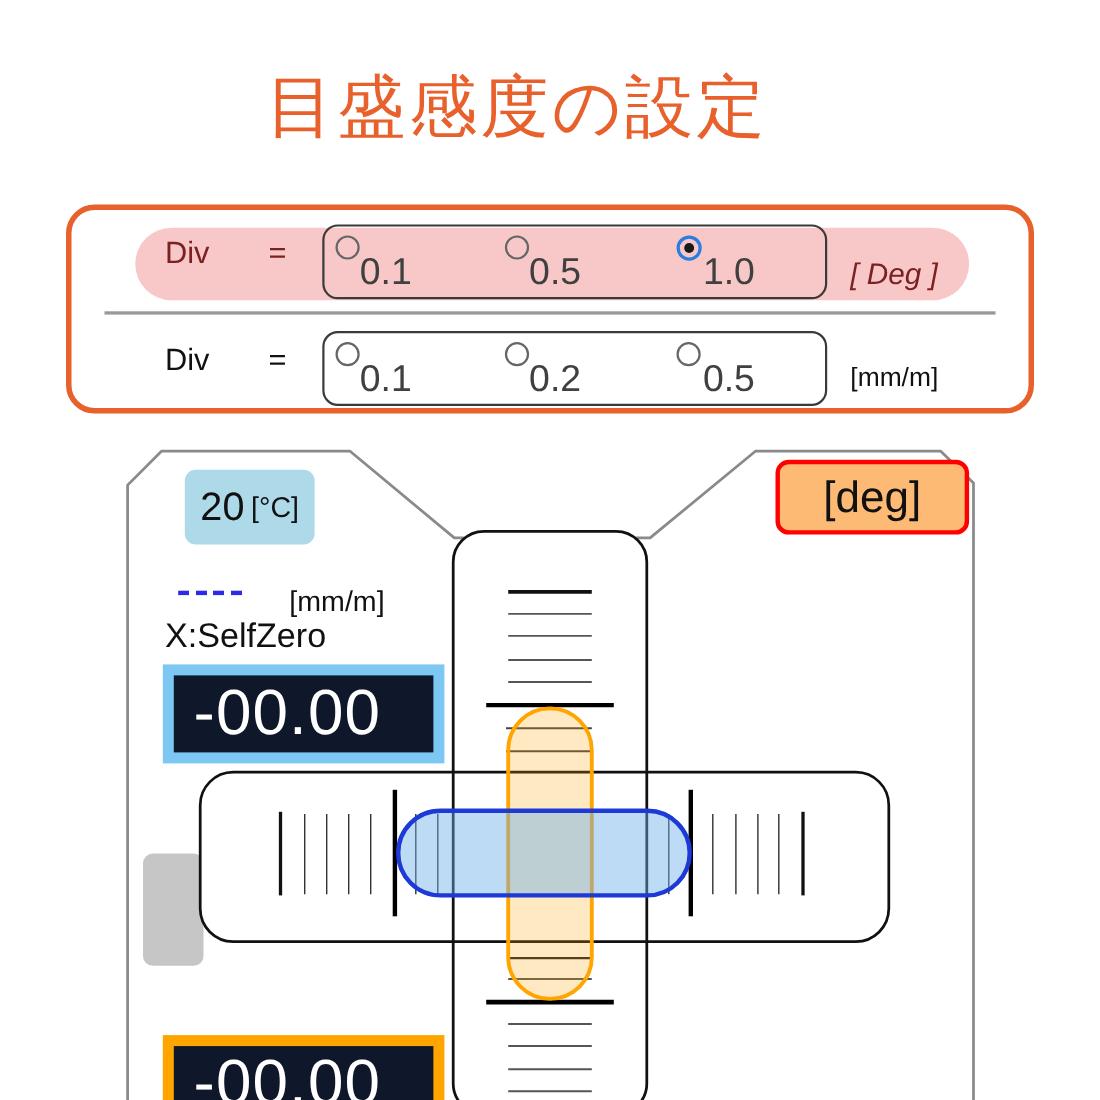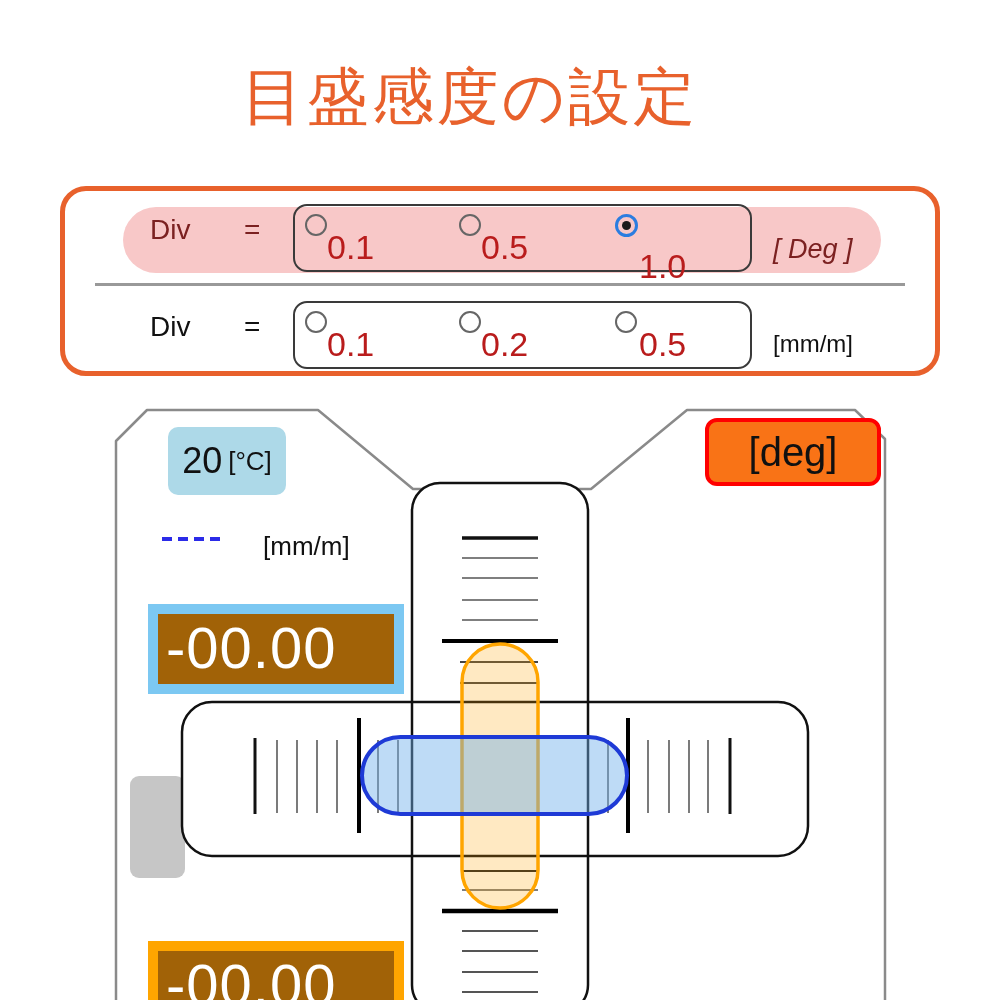--- a/index.html
+++ b/index.html
@@ -22,66 +22,66 @@
   #row2-div{left:150px;top:311px;color:#111;}
   #row2-eq{left:244px;top:311px;color:#111;}
   .group-box{width:455px;height:64px;border:2px solid #3a3a3a;border-radius:14px;}
   #group1{left:293px;top:204px;background:transparent;}
   #group2{left:293px;top:301px;background:#fff;}
   .radio-circle{position:absolute;width:18px;height:18px;border:2px solid #666;
                 border-radius:50%;background:transparent;}
   .radio-circle.selected{border:3px solid #2B7DE0;width:17px;height:17px;}
   .radio-circle.selected::after{content:"";position:absolute;left:4px;top:4px;
                 width:9px;height:9px;border-radius:50%;background:#1a1a1a;}
-  .radio-label{position:absolute;font-size:34px;color:#b91c1c;}
+  .radio-label{position:absolute;font-size:34px;color:#404040;}
   #unit-deg{left:773px;top:234px;font-size:27px;font-style:italic;}
   #unit-mm{left:773px;top:330px;font-size:24px;color:#111;}
   #separator{left:95px;top:283px;width:810px;height:3px;background:#999;}
 
   
   #svg-under{left:0;top:0;z-index:1;}
   #html-layer{left:0;top:0;width:1000px;height:1000px;z-index:2;}
   #svg-over{left:0;top:0;z-index:3;pointer-events:none;}
 
   
   #temp-badge{left:168px;top:427px;width:118px;height:68px;background:#ADD9E8;
               border-radius:10px;display:flex;align-items:center;justify-content:center;gap:6px;}
   #temp-value{font-size:36px;}
   #temp-unit{font-size:26px;}
   #deg-box{left:705px;top:418px;width:168px;height:60px;border:4px solid #FF0000;
-           border-radius:12px;background:#f97316;display:flex;align-items:center;
+           border-radius:12px;background:#fdba74;display:flex;align-items:center;
            justify-content:center;font-size:40px;}
   #legend-dash{left:162px;top:537px;width:60px;height:4px;
       background:repeating-linear-gradient(90deg,#2B2BE8 0 10px,transparent 10px 16px);}
   #legend-unit{left:263px;top:531px;font-size:26px;}
   #axis-label{left:150px;top:560px;font-size:31px;}
   .lcd-outer{width:256px;height:90px;}
-  .lcd-inner{position:absolute;left:10px;top:10px;right:10px;bottom:10px;background:#a16207;
-             color:#fff;font-size:58px;line-height:68px;padding-left:8px;letter-spacing:1px;}
+  .lcd-inner{position:absolute;left:10px;top:10px;right:10px;bottom:10px;background:#0f172a;
+             color:#fff;font-size:58px;line-height:68px;padding-left:18px;letter-spacing:1px;}
   #x-display{left:148px;top:604px;background:#7CC8F2;}
   #y-display{left:148px;top:941px;background:#FFA500;}
 </style>
 </head>
 <body>
 
 <div class="abs" id="title">目盛感度の設定</div>
 
 <div class="abs" id="panel"></div>
 <div class="abs" id="pill"></div>
 
 <span class="abs div-label maroon" id="row1-div">Div</span>
 <span class="abs div-label maroon" id="row1-eq">=</span>
 
 <div class="abs group-box" id="group1">
   <span class="radio-circle" style="left:10px;top:8px;"></span>
   <span class="radio-label" style="left:32px;top:22px;">0.1</span>
   <span class="radio-circle" style="left:164px;top:8px;"></span>
   <span class="radio-label" style="left:186px;top:22px;">0.5</span>
   <span class="radio-circle selected" style="left:320px;top:8px;"></span>
-  <span class="radio-label" style="left:344px;top:22px;margin-top:19px;">1.0</span>
+  <span class="radio-label" style="left:344px;top:22px;">1.0</span>
 </div>
 <span class="abs maroon" id="unit-deg">[ Deg ]</span>
 
 <div class="abs" id="separator"></div>
 
 <span class="abs div-label" id="row2-div">Div</span>
 <span class="abs div-label" id="row2-eq">=</span>
 
 <div class="abs group-box" id="group2">
   <span class="radio-circle" style="left:10px;top:8px;"></span>
@@ -98,20 +98,21 @@
 </svg>
 
 <div class="abs" id="html-layer">
   <div class="abs" id="temp-badge">
     <span id="temp-value">20</span>
     <span id="temp-unit">[°C]</span>
   </div>
   <div class="abs" id="deg-box">[deg]</div>
   <div class="abs" id="legend-dash"></div>
   <span class="abs" id="legend-unit">[mm/m]</span>
+  <span class="abs" id="axis-label">X:SelfZero</span>
 
   <div class="abs lcd-outer" id="x-display">
     <div class="lcd-inner">-00.00</div>
   </div>
   <div class="abs lcd-outer" id="y-display">
     <div class="lcd-inner">-00.00</div>
   </div>
 </div>
 
 <svg class="abs" id="svg-over" width="1000" height="1000" viewBox="0 0 1000 1000">

